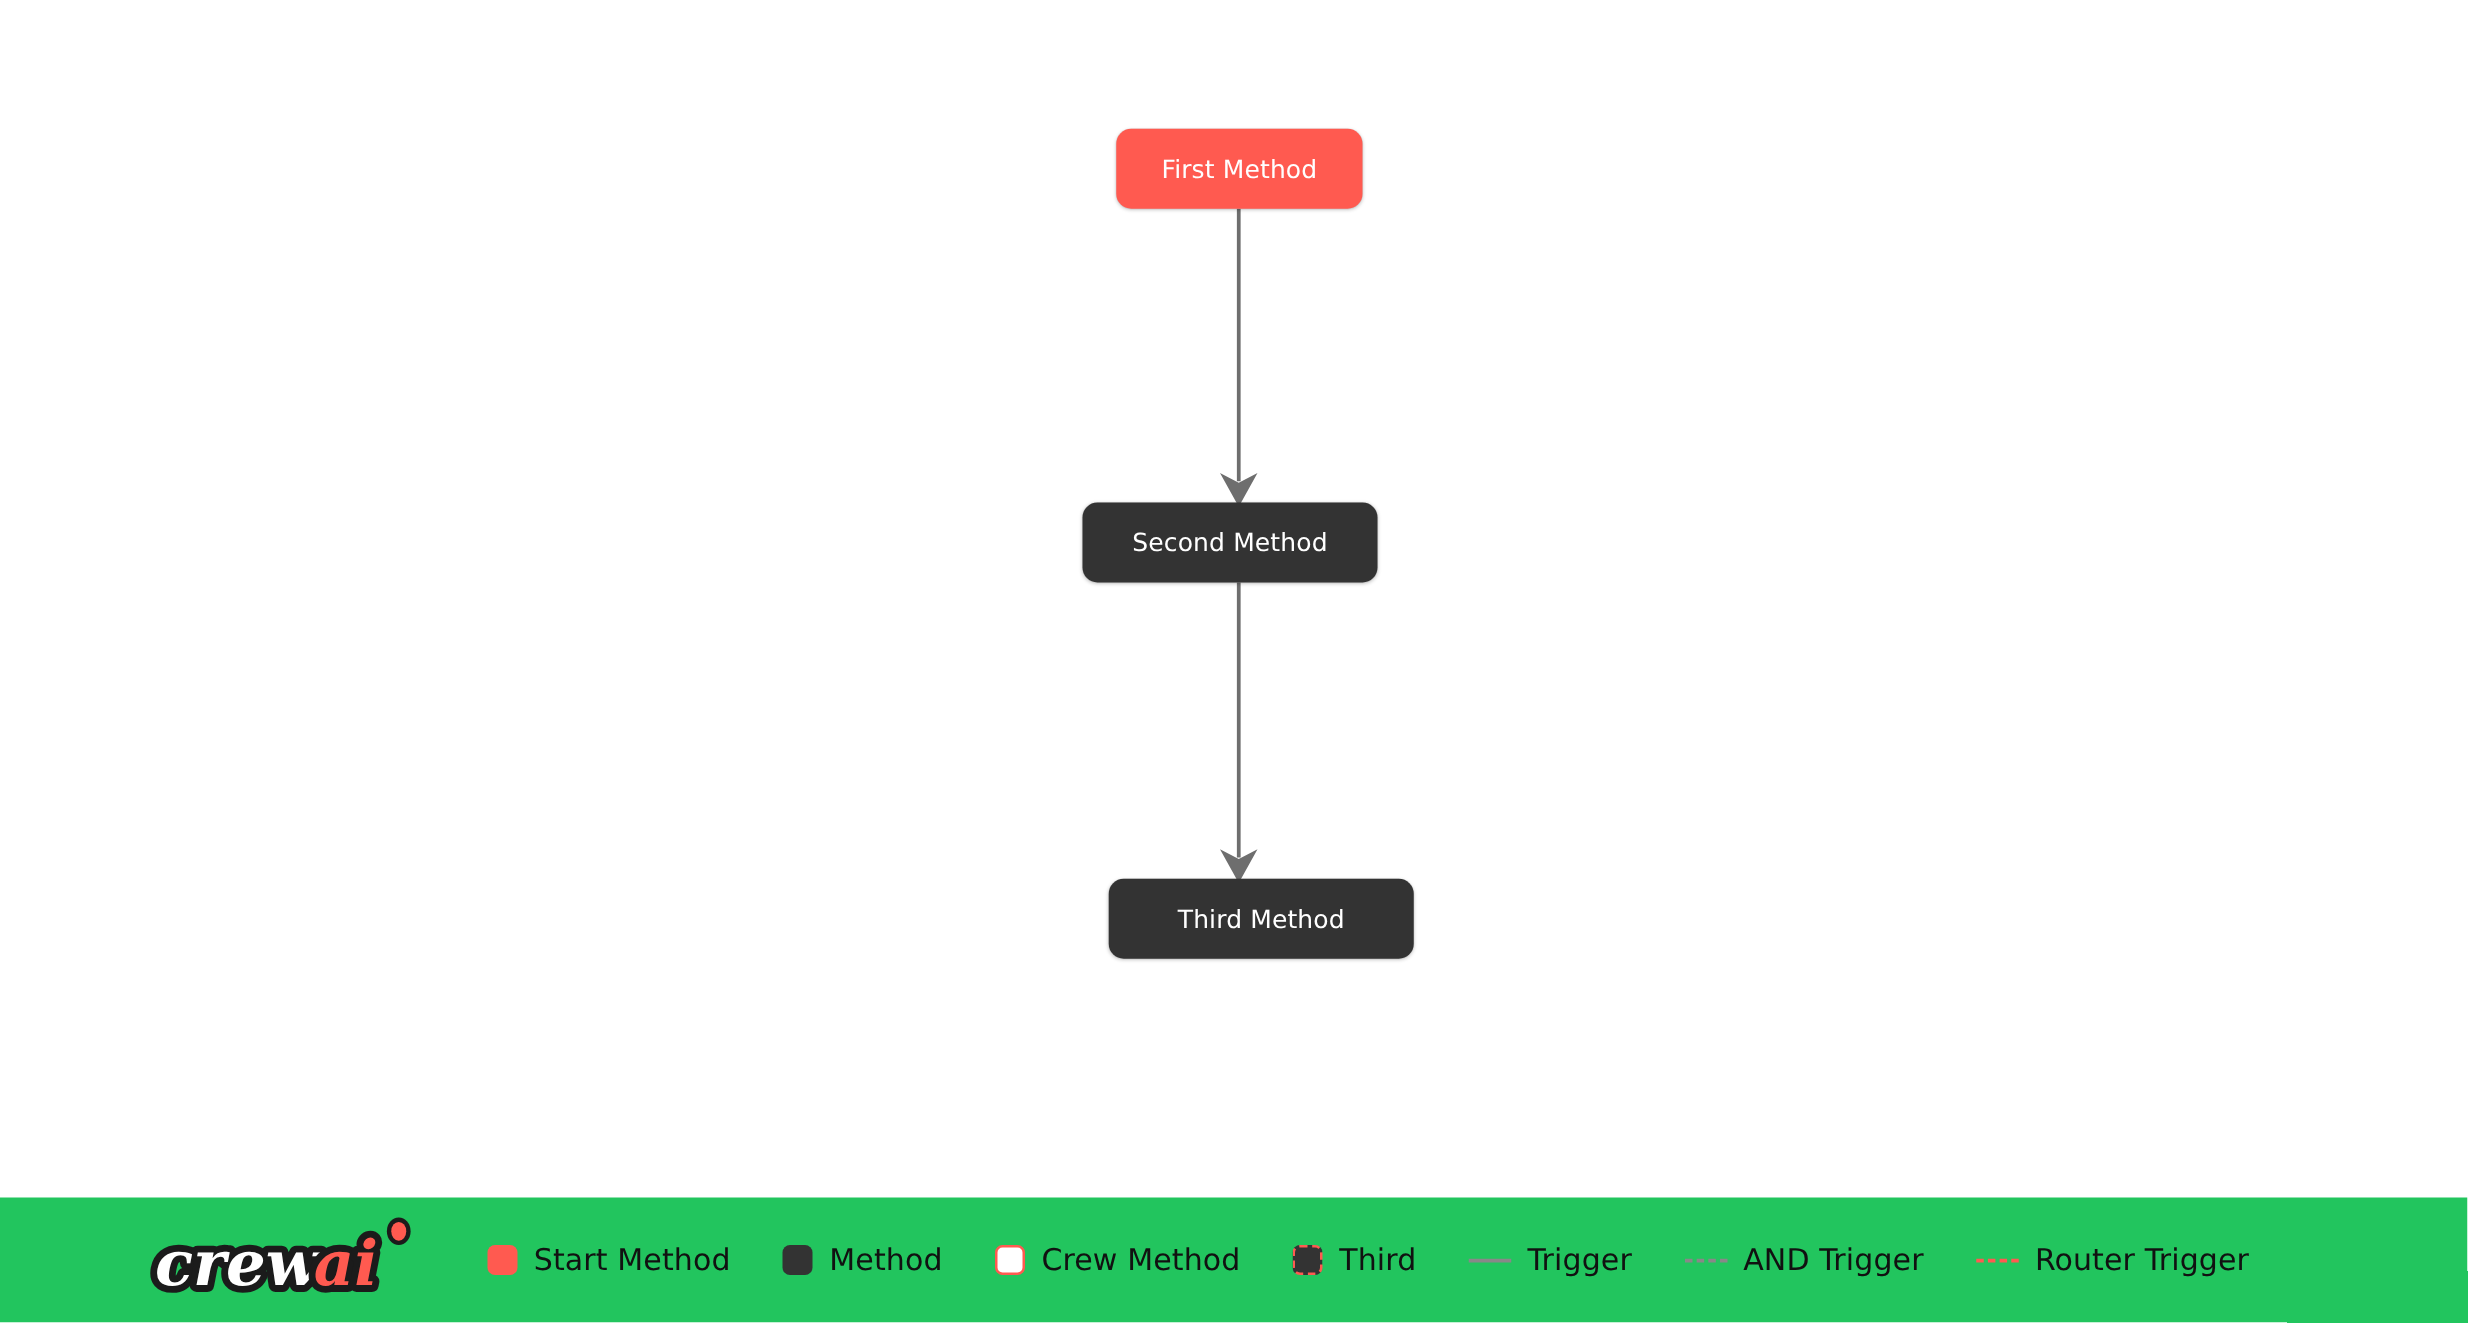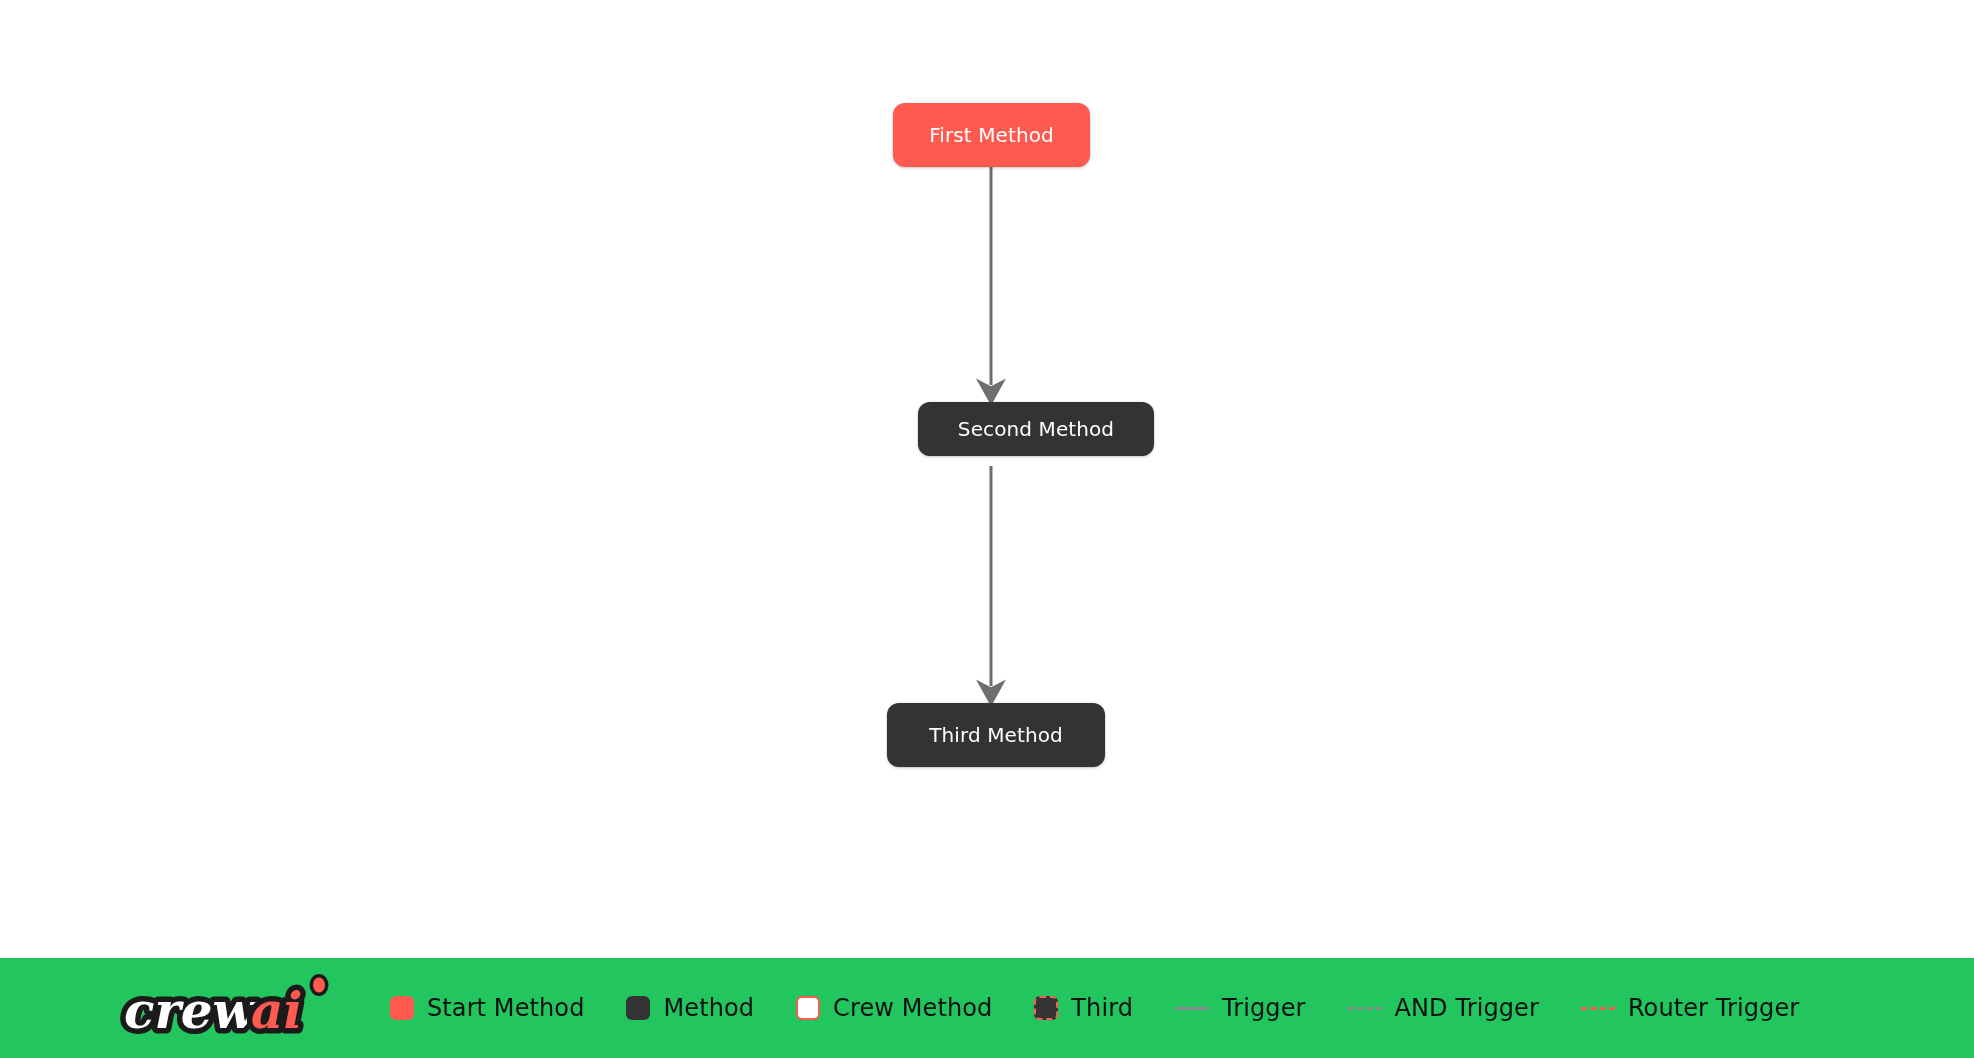--- a/index.html
+++ b/index.html
@@ -133,25 +133,25 @@
 
       <line x1="991" y1="167" x2="991" y2="385" stroke="#6e6e6e" stroke-width="3" marker-end="url(#arrowhead)"></line>
 
       <line x1="991" y1="466" x2="991" y2="686" stroke="#6e6e6e" stroke-width="3" marker-end="url(#arrowhead)"></line>
     </svg>
 
     <div class="node node-start" id="node-first" style="left:893px; top:103px; width:197px; height:64px;">
       <span>First Method</span>
     </div>
 
-    <div class="node node-method" id="node-second" style="left:918px; top:402px; width:236px; height:54px;text-align:right;">
+    <div class="node node-method" id="node-second" style="left:866px; top:402px; width:236px; height:64px;text-align:right;">
       <span>Second Method</span>
     </div>
 
-    <div class="node node-method" id="node-third" style="left:887px; top:703px; width:218px; height:64px;">
+    <div class="node node-method" id="node-third" style="left:887px; top:703px; width:244px; height:64px;">
       <span>Third Method</span>
     </div>
 
   </div>
 
   <div id="legend">
 
     <svg id="brand-logo" viewBox="0 0 228 72" xmlns="http://www.w3.org/2000/svg">
       <g font-family="DejaVu Serif, Liberation Serif, serif" font-size="50" font-style="italic" font-weight="bold">
         <text x="4" y="56" fill="none" stroke="#1b1b1b" stroke-width="11" stroke-linejoin="round">crew</text>

